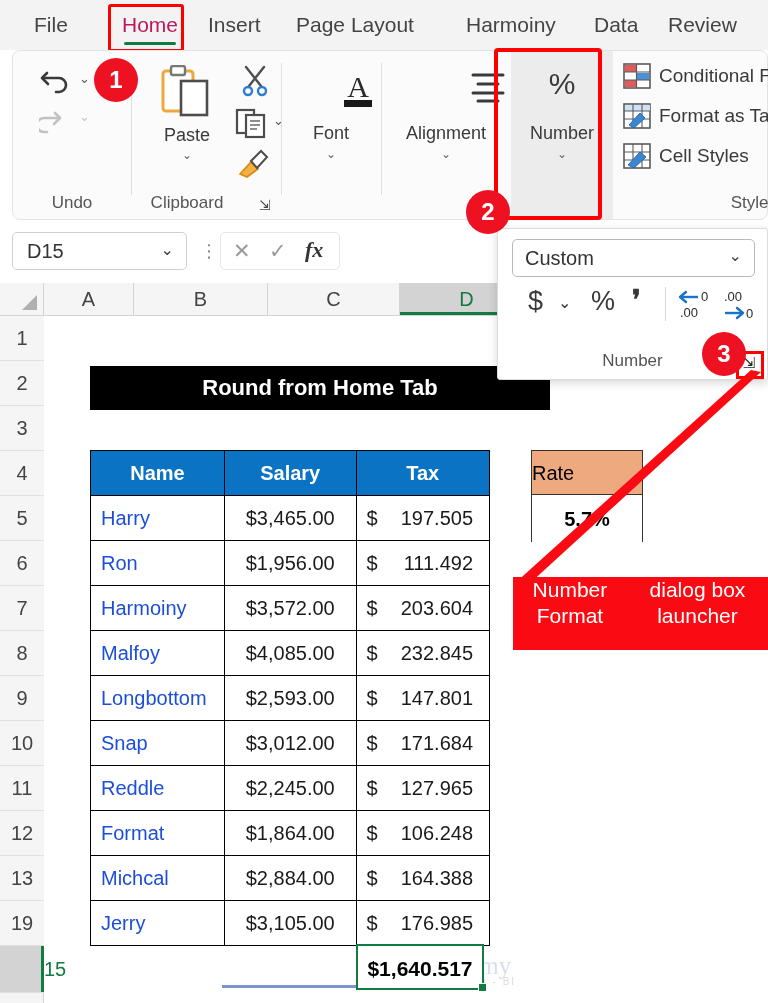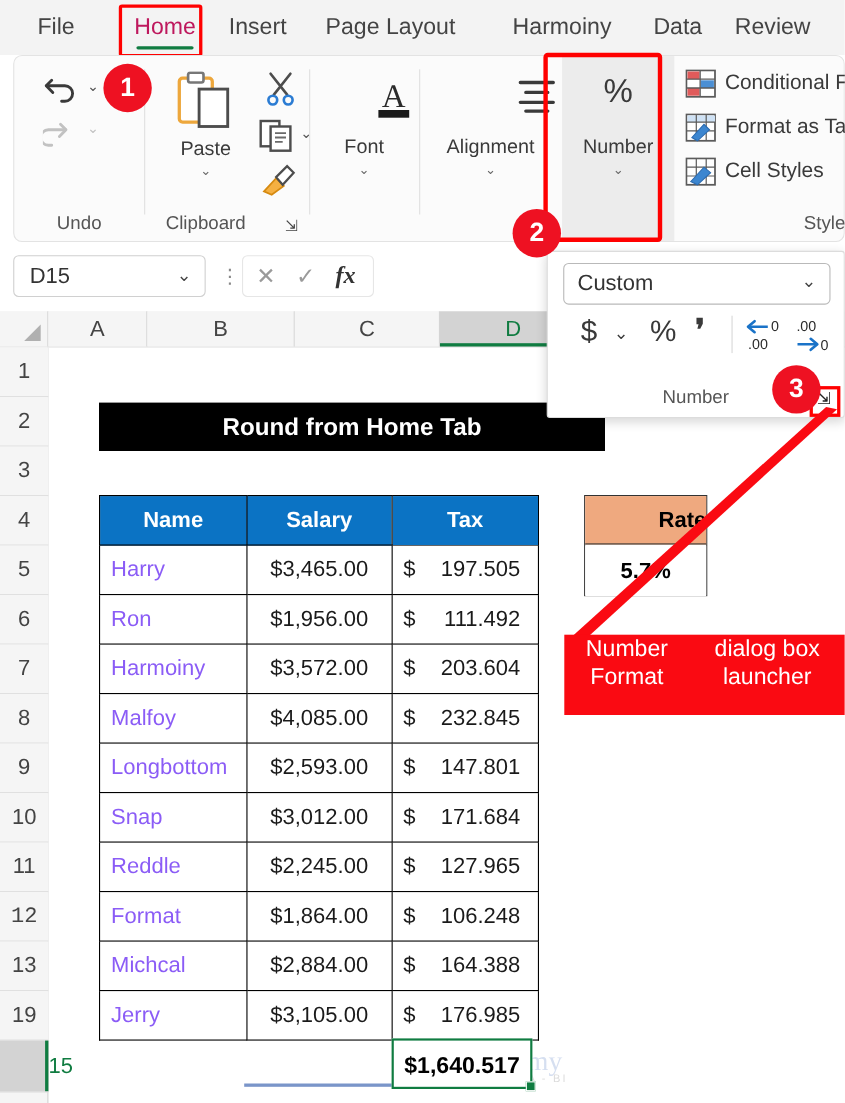--- a/index.html
+++ b/index.html
@@ -143,21 +143,21 @@
     background: #000000; color: #ffffff;
     font-size: 22px; font-weight: bold; text-align: center; line-height: 44px;
   }
 
   
   #data-table { position: absolute; left: 90px; top: 450px; width: 400px; border-collapse: collapse; }
   #data-table th, #data-table td {
     border: 1px solid #000; height: 45px; padding: 0 10px; font-size: 20px;
   }
   #data-table th { background: #0b73c4; color: #fff; font-weight: bold; text-align: center; font-size: 20px; }
-  .c-name { width: 134px; text-align: left; color: #8b5cf6; }
+  .c-name { width: 134px; text-align: left; color: #1d4ed8; }
   .c-salary { width: 132px; text-align: center; color: #1a1a1a; }
   .c-tax { width: 134px; color: #1a1a1a; position: relative; }
   .tax-sym { position: absolute; left: 10px; }
   .tax-val { display: block; text-align: right; padding-right: 6px; }
 
   
   #total-label { position: absolute; left: 300px; top: 945px; width: 118px; height: 44px;
                  text-align: right; font-size: 21px; font-weight: bold; color: #000; line-height: 44px; }
   #total-cell { position: absolute; left: 356px; top: 944px; width: 128px; height: 46px;
                 border: 2px solid #107c41; background: #fff; }
@@ -169,22 +169,22 @@
 
   
   #watermark { position: absolute; left: 352px; top: 952px; width: 210px; text-align: center;
                pointer-events: none; opacity: .35; }
   #wm-main { font-size: 25px; color: #8aa4d6; font-family: "Liberation Serif", serif; }
   #wm-sub { font-size: 10px; color: #9a9a9a; letter-spacing: 2px; margin-top: -4px; }
 
   
   #rate-box { position: absolute; left: 531px; top: 450px; width: 112px; height: 92px; border: 1px solid #333; }
   #rate-head { position: absolute; left: 0; top: 0; width: 100%; height: 44px; line-height: 44px;
-               background: #efa97f; border-bottom: 1px solid #333; text-align: right;
-               font-size: 20px; font-weight: bold; color: #000; }
+               background: #efa97f; border-bottom: 1px solid #333; text-align: left;
+               font-size: 20px; font-weight: normal; color: #000; }
   #rate-value { position: absolute; left: 0; top: 45px; width: 100%; height: 46px; line-height: 46px;
                 background: #fff; text-align: center; font-size: 20px; font-weight: bold; color: #000; }
 
   
   #number-panel {
     position: absolute; left: 497px; top: 228px; width: 271px; height: 152px;
     background: #fff; border: 1px solid #dcdcdc; border-radius: 3px;
     box-shadow: 0 3px 10px rgba(0,0,0,.16);
   }
   #fmt-select {
@@ -366,21 +366,21 @@
     <div class="rowh" style="top:45px;  height:45px; line-height:45px;">2</div>
     <div class="rowh" style="top:90px;  height:45px; line-height:45px;">3</div>
     <div class="rowh" style="top:135px; height:45px; line-height:45px;">4</div>
     <div class="rowh" style="top:180px; height:45px; line-height:45px;">5</div>
     <div class="rowh" style="top:225px; height:45px; line-height:45px;">6</div>
     <div class="rowh" style="top:270px; height:45px; line-height:45px;">7</div>
     <div class="rowh" style="top:315px; height:45px; line-height:45px;">8</div>
     <div class="rowh" style="top:360px; height:45px; line-height:45px;">9</div>
     <div class="rowh" style="top:405px; height:45px; line-height:45px;">10</div>
     <div class="rowh" style="top:450px; height:45px; line-height:45px;">11</div>
-    <div class="rowh" style="top:495px; height:45px; line-height:45px;font-family:Liberation Mono, monospace;">12</div>
+    <div class="rowh" style="top:495px; height:45px; line-height:45px;">12</div>
     <div class="rowh" style="top:540px; height:45px; line-height:45px;">13</div>
     <div class="rowh" style="top:585px; height:45px; line-height:45px;">19</div>
     <div class="rowh sel" style="top:630px; height:47px; line-height:47px;padding-left:44px;">15</div>
   </div>
 </div>
 
 <div id="title-banner">Round from Home Tab</div>
 
 <table id="data-table">
   <thead>

